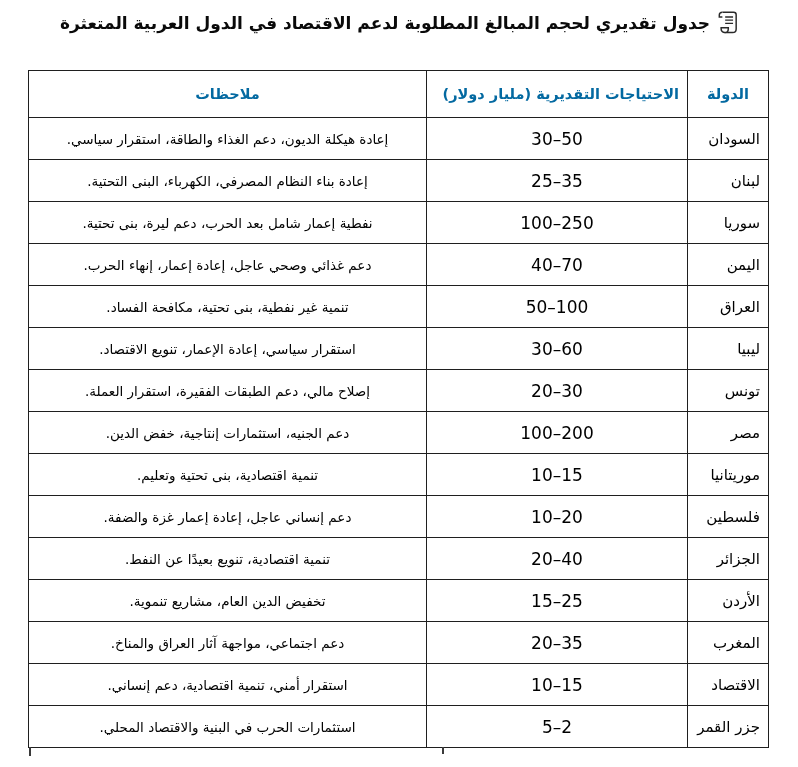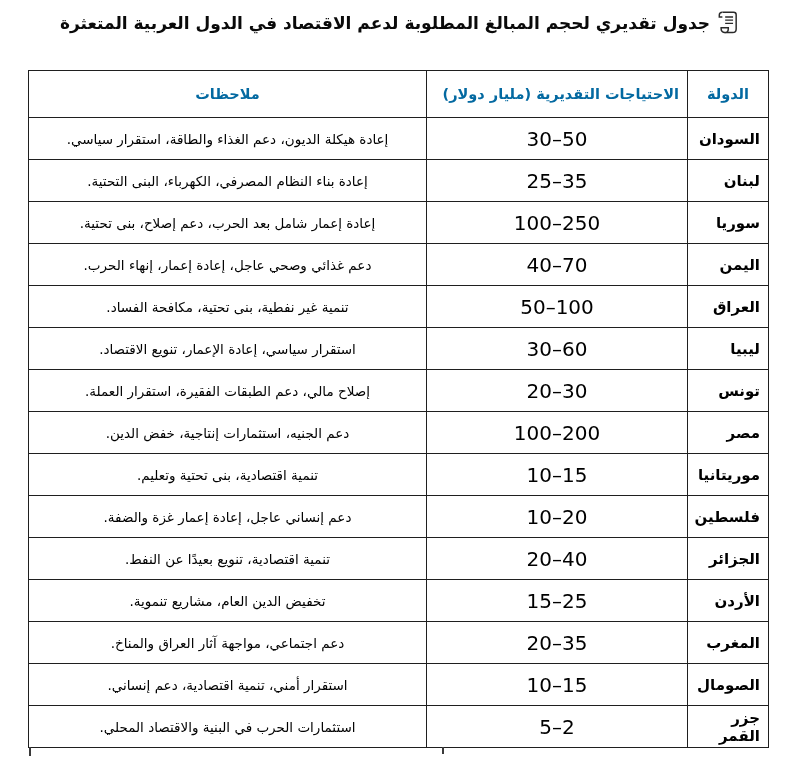--- a/index.html
+++ b/index.html
@@ -46,22 +46,22 @@
   .needs-table td { height: 42px; }
 
   col.col-country { width: 81px; }
   col.col-needs   { width: 261px; }
   col.col-notes   { width: 398px; }
 
   th.h-country { text-align: center; }
   th.h-needs   { text-align: right; }
   th.h-notes   { text-align: center; }
 
-  td.c-country { text-align: right;  font-size: 15px; font-weight: bold; }
-  td.c-needs   { text-align: center; font-size: 20px; }
+  td.c-country { text-align: right;  font-size: 15px; }
+  td.c-needs   { text-align: center; font-size: 17px; }
   td.c-needs span { unicode-bidi: embed; }
   td.c-notes   { text-align: center; font-size: 13.5px; }
 
   
   .stub { position: absolute; width: 2px; background: #3a3a3a; }
   .stub-left { left: 29px;  top: 747px; height: 9px; }
   .stub-mid  { left: 442px; top: 747px; height: 7px; }
 </style>
 </head>
 <body>
@@ -100,21 +100,21 @@
     <td class="c-notes">إعادة هيكلة الديون، دعم الغذاء والطاقة، استقرار سياسي.</td>
   </tr>
         <tr>
     <td class="c-country">لبنان</td>
     <td class="c-needs"><span dir="ltr">25–35</span></td>
     <td class="c-notes">إعادة بناء النظام المصرفي، الكهرباء، البنى التحتية.</td>
   </tr>
         <tr>
     <td class="c-country">سوريا</td>
     <td class="c-needs"><span dir="ltr">100–250</span></td>
-    <td class="c-notes">إعادة إعمار شامل بعد الحرب، دعم إصلاح، بنى تحتية.</td>
+    <td class="c-notes">نفطية إعمار شامل بعد الحرب، دعم ليرة، بنى تحتية.</td>
   </tr>
         <tr>
     <td class="c-country">اليمن</td>
     <td class="c-needs"><span dir="ltr">40–70</span></td>
     <td class="c-notes">دعم غذائي وصحي عاجل، إعادة إعمار، إنهاء الحرب.</td>
   </tr>
         <tr>
     <td class="c-country">العراق</td>
     <td class="c-needs"><span dir="ltr">50–100</span></td>
     <td class="c-notes">تنمية غير نفطية، بنى تحتية، مكافحة الفساد.</td>
@@ -153,21 +153,21 @@
     <td class="c-country">الأردن</td>
     <td class="c-needs"><span dir="ltr">15–25</span></td>
     <td class="c-notes">تخفيض الدين العام، مشاريع تنموية.</td>
   </tr>
         <tr>
     <td class="c-country">المغرب</td>
     <td class="c-needs"><span dir="ltr">20–35</span></td>
     <td class="c-notes">دعم اجتماعي، مواجهة آثار العراق والمناخ.</td>
   </tr>
         <tr>
-    <td class="c-country">الصومال</td>
+    <td class="c-country">الاقتصاد</td>
     <td class="c-needs"><span dir="ltr">10–15</span></td>
     <td class="c-notes">استقرار أمني، تنمية اقتصادية، دعم إنساني.</td>
   </tr>
         <tr>
     <td class="c-country">جزر القمر</td>
     <td class="c-needs"><span dir="ltr">5–2</span></td>
     <td class="c-notes">استثمارات الحرب في البنية والاقتصاد المحلي.</td>
   </tr>
       </tbody>
   </table>

